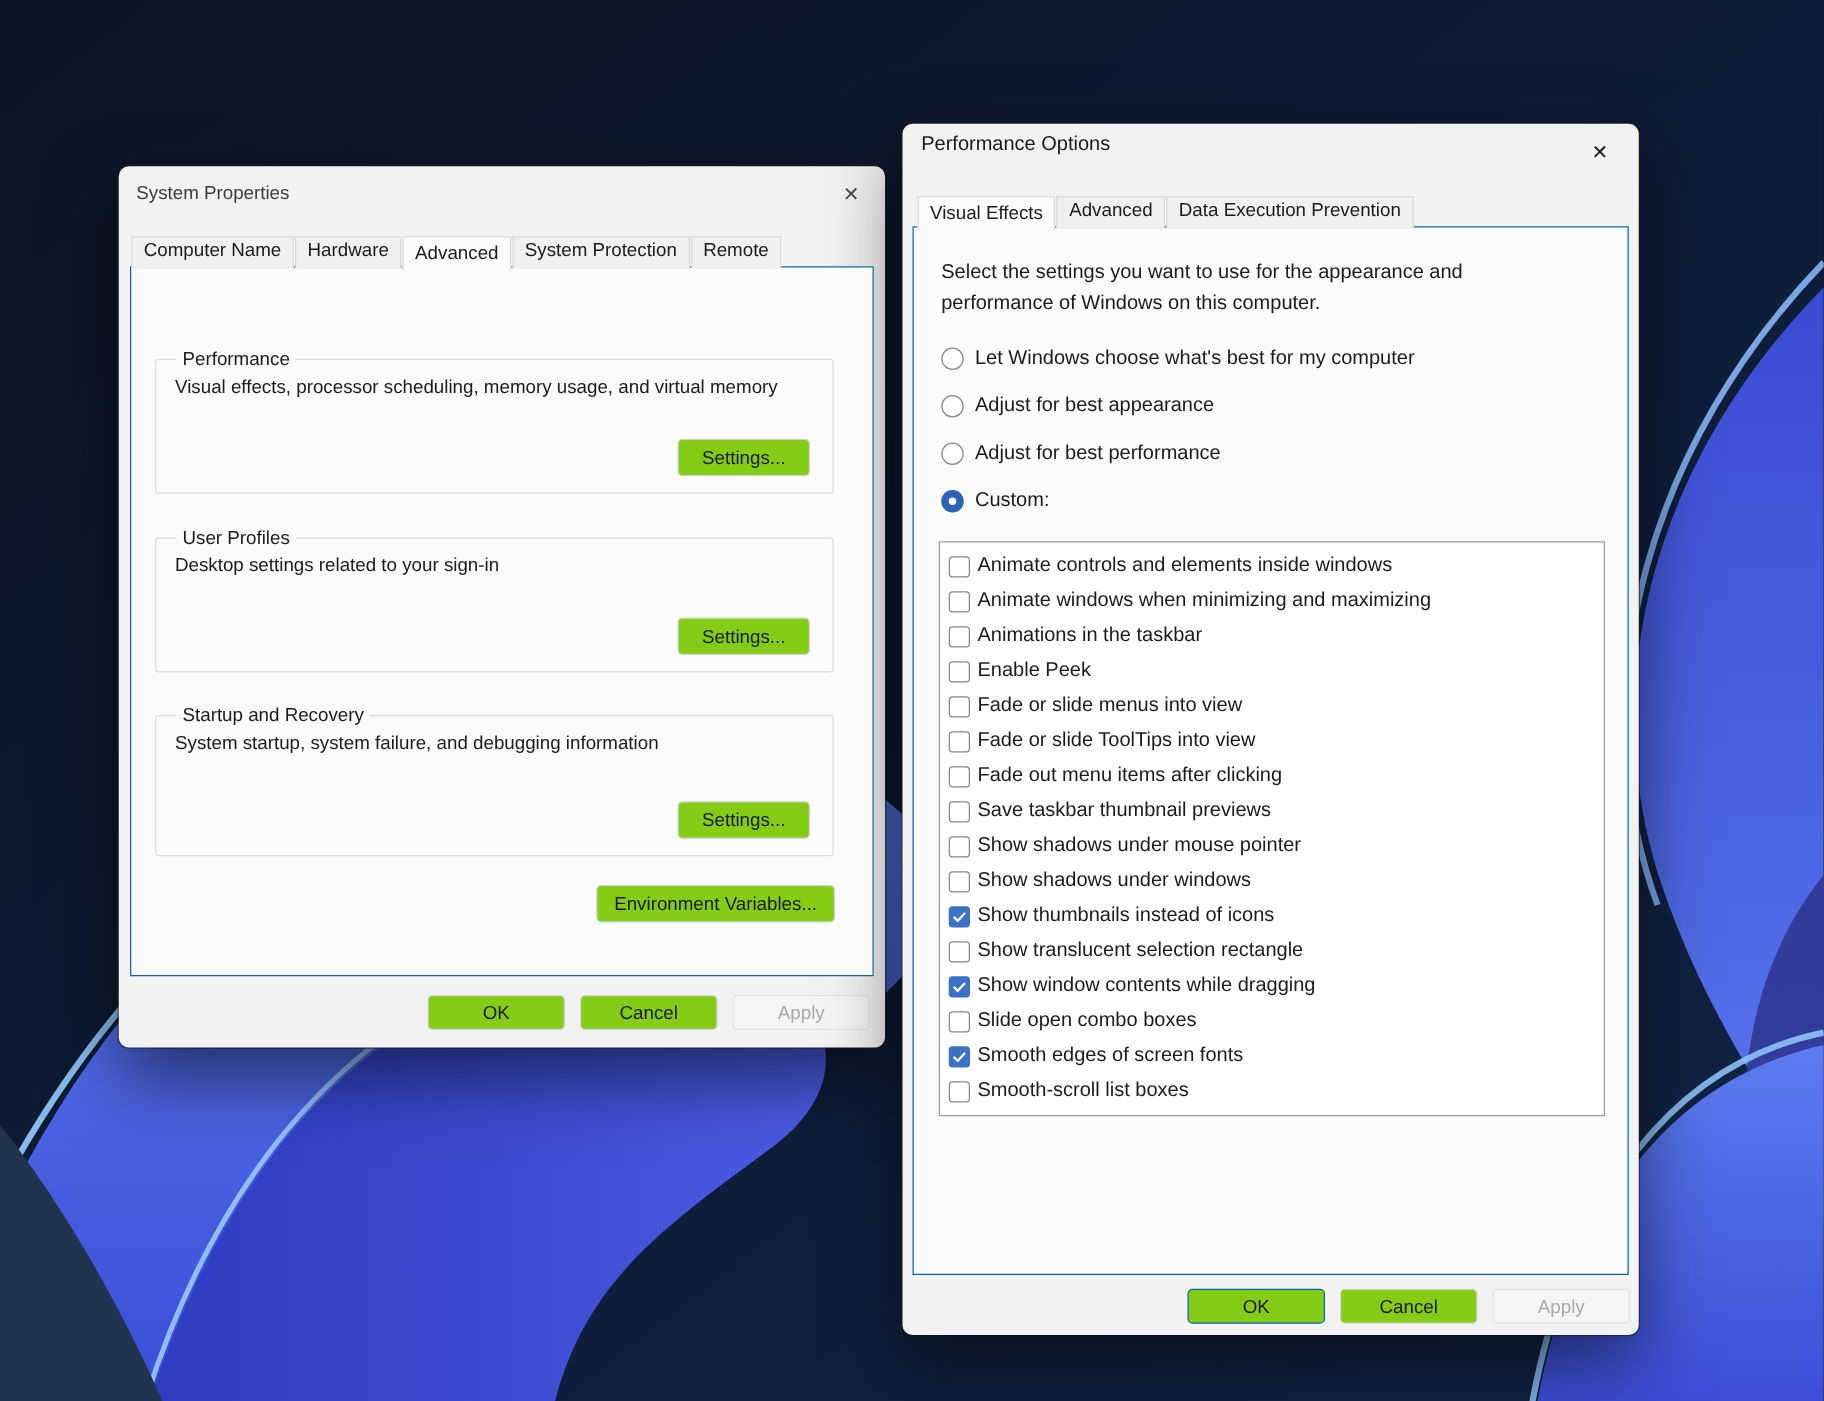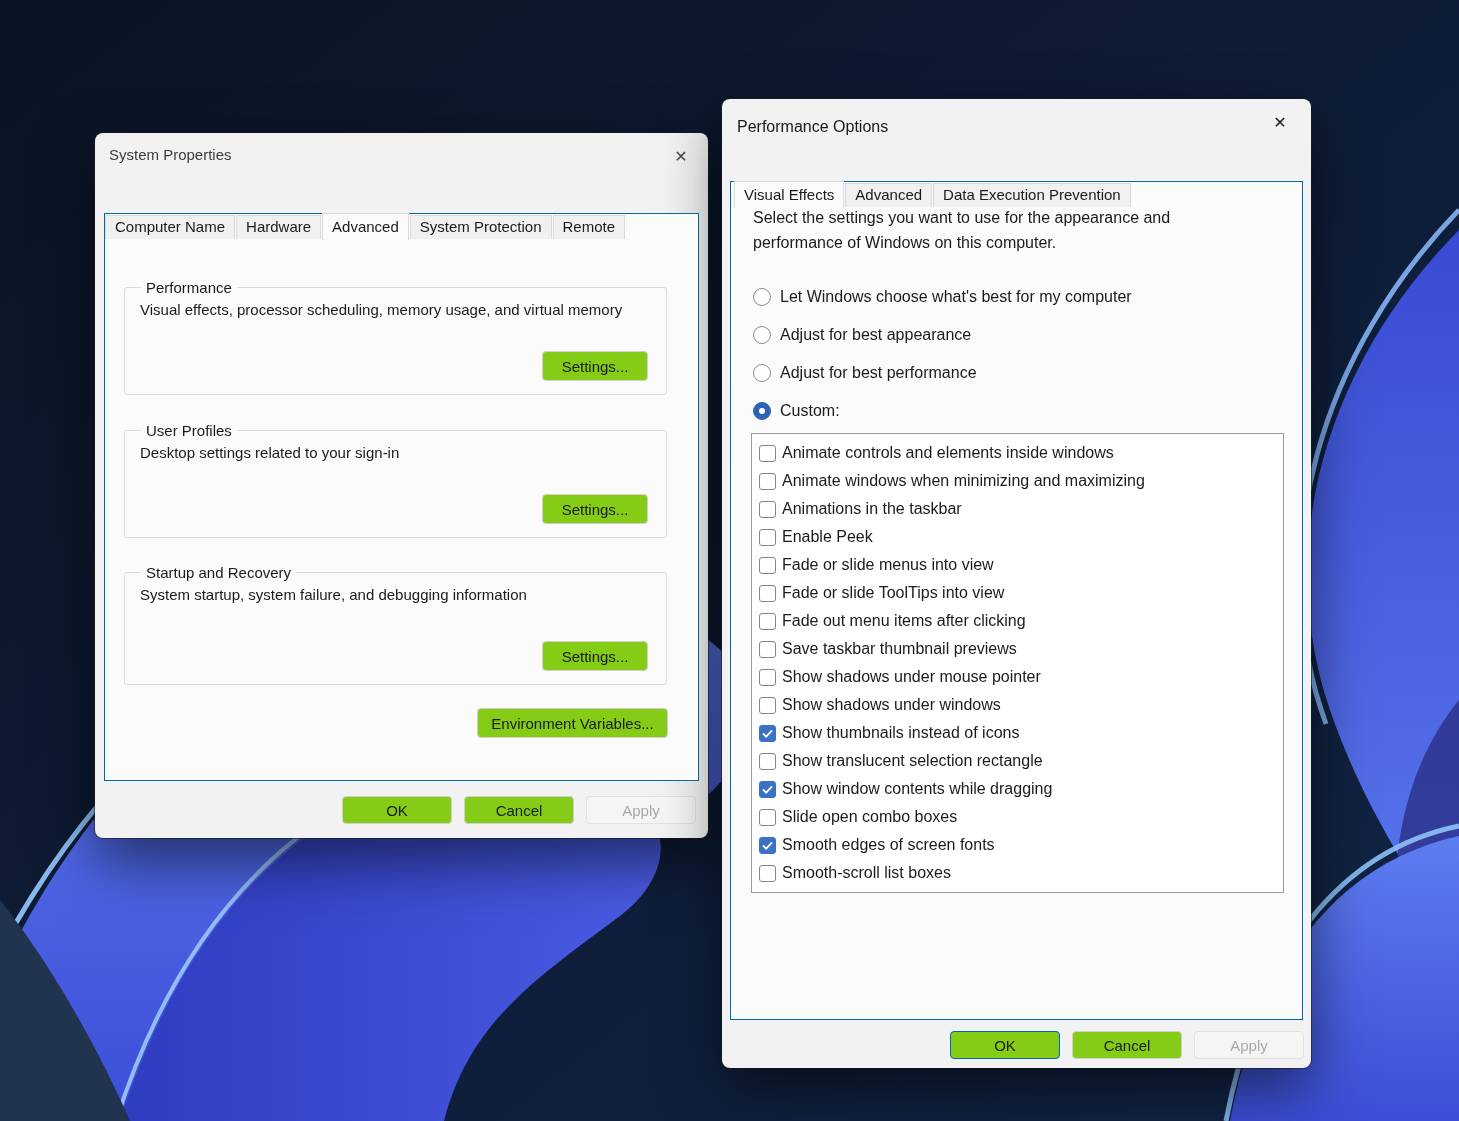--- a/index.html
+++ b/index.html
@@ -13,29 +13,29 @@
 
   
   .window{
     position:absolute;border-radius:8px;background:#f2f2f2;
     box-shadow:0 24px 60px rgba(0,0,0,.55), 0 0 0 1px rgba(35,35,35,.55);
   }
   .window.sp{left:95px;top:133px;width:613px;height:705px;}
   .window.po{left:722px;top:99px;width:589px;height:969px;}
 
   .title{position:absolute;left:14px;top:13px;font-size:15px;color:#3c3c3c;}
-  .po .title{left:15px;top:19px;font-size:16px;color:#191919;}
+  .po .title{left:15px;top:8px;font-size:16px;color:#191919;}
   .close-btn{
     position:absolute;top:11px;width:24px;height:24px;display:flex;align-items:center;
     justify-content:center;font-size:16px;color:#4c4c4c;cursor:pointer;border-radius:4px;
   }
   .sp .close-btn{right:15px;}
   .po .close-btn{right:19px;color:#1b1b1b;}
 
-  .tabs{position:absolute;display:flex;align-items:flex-end;z-index:3;margin-top:24px;}
+  .tabs{position:absolute;display:flex;z-index:3;}
   .sp .tabs{left:10px;top:56px;}
   .po .tabs{left:12px;top:58px;}
   .tab{
     background:#f0f0f0;border:1px solid #d9d9d9;border-bottom:none;
     padding:3px 9px 4px;font-size:15px;line-height:16px;color:#1b1b1b;margin-right:1px;cursor:pointer;
   }
   .tab.active{
     background:#fbfbfb;padding-top:5px;padding-bottom:5px;margin-bottom:-1px;position:relative;z-index:4;
   }
 
@@ -60,21 +60,21 @@
   .sp .btn-ok{left:247px;top:663px;}
   .sp .btn-cancel{left:369px;top:663px;}
   .sp .btn-apply{left:491px;top:663px;}
   .po .btn-ok{left:228px;top:932px;}
   .po .btn-cancel{left:350px;top:932px;}
   .po .btn-apply{left:472px;top:932px;}
 
   
   .po-desc{position:absolute;left:22px;top:23px;width:505px;font-size:16px;line-height:25px;color:#1b1b1b;}
   .radios{position:absolute;left:22px;top:96px;}
-  .radio-row{display:flex;align-items:center;height:38px;gap:9px;font-size:16px;color:#1b1b1b;cursor:pointer;}
+  .radio-row{display:flex;height:38px;gap:9px;font-size:16px;color:#1b1b1b;cursor:pointer;}
   .radio{
     width:18px;height:18px;border-radius:50%;border:1px solid #8a8a8a;background:#fff;
     position:relative;flex:0 0 auto;
   }
   .radio.selected{background:var(--radio);border-color:var(--radio);}
   .radio.selected::after{
     content:"";position:absolute;left:5px;top:5px;width:6px;height:6px;border-radius:50%;background:#fff;
   }
   .listbox{
     position:absolute;left:20px;top:251px;width:533px;height:460px;background:#ffffff;

